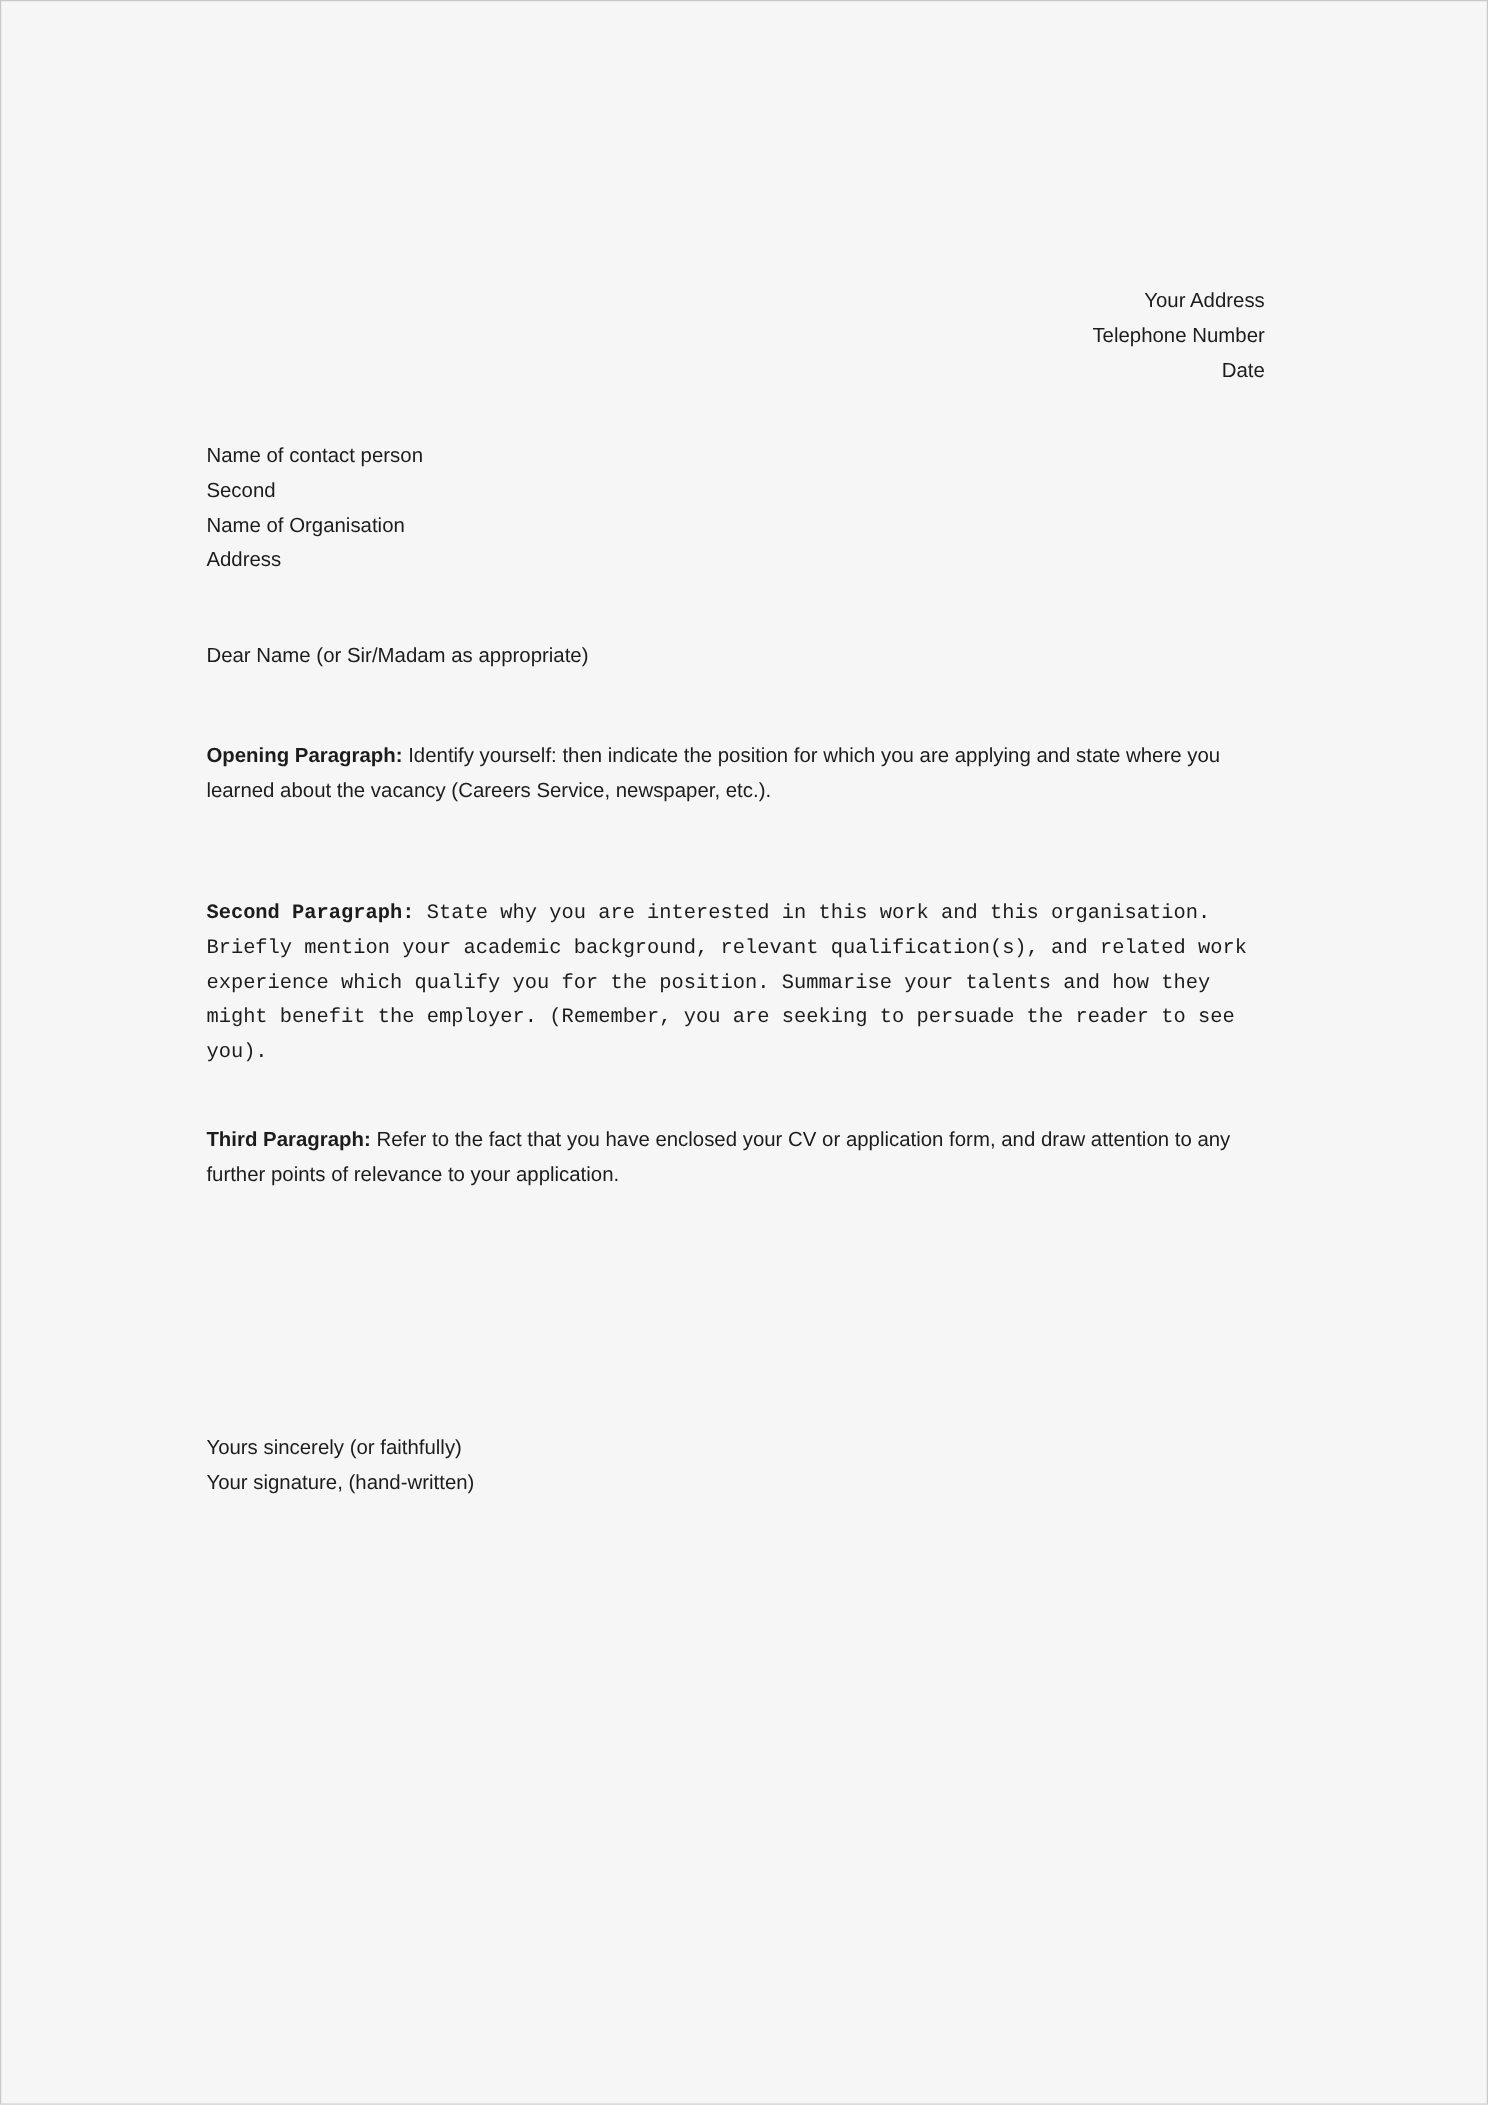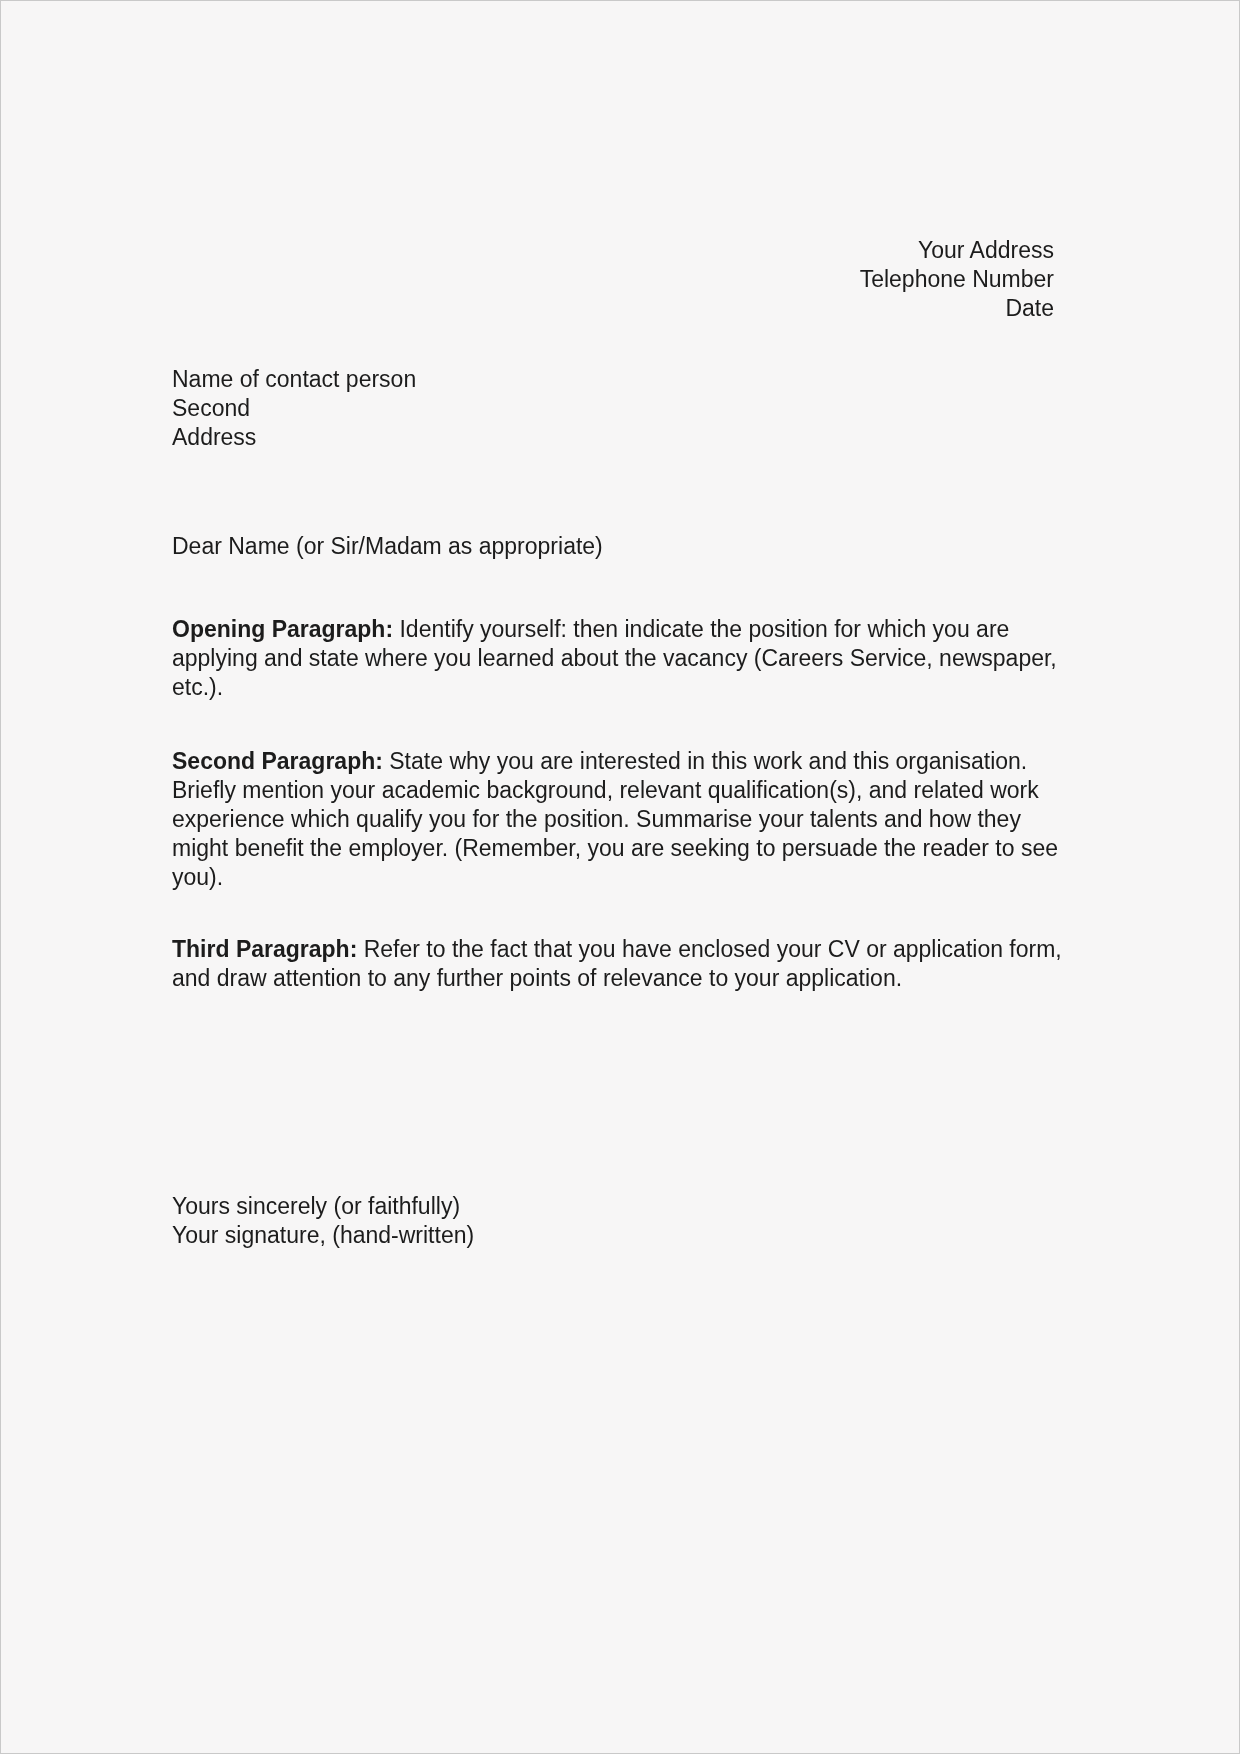--- a/index.html
+++ b/index.html
@@ -8,58 +8,59 @@
     background: #ffffff;
   }
   .page {
     position: relative;
     width: 1240px;
     height: 1754px;
     box-sizing: border-box;
     background: #f7f6f6;
     border: 1px solid #c9c9c9;
     font-family: "Liberation Sans", "DejaVu Sans", sans-serif;
-    font-size: 23px;
+    font-size: 17px;
     line-height: 29px;
     color: #1c1c1c;
     overflow: hidden;
   }
   .block {
     position: absolute;
     left: 171px;
     width: 895px;
   }
   .sender-block {
     top: 235px;
     width: 882px;
     text-align: right;
   }
   .recipient-block { top: 364px; }
   .salutation-block { top: 531px; }
   .para-opening { top: 614px; }
-  .para-second  { top: 746px; }
+  .para-second  { top: 746px; font-family: Liberation Mono, monospace; }
   .para-third   { top: 934px; }
   .para-final   { top: 1043px; }
   .closing-block { top: 1176px; margin-top: 15px; }
   .plabel { font-weight: bold; }
 </style>
 </head>
 <body>
 
 <div class="page">
 
   <div class="block sender-block">
     <div>Your Address</div>
     <div>Telephone Number</div>
     <div>Date</div>
   </div>
 
   <div class="block recipient-block">
     <div>Name of contact person</div>
     <div>Second</div>
+    <div>Name of Organisation</div>
     <div>Address</div>
   </div>
 
   <div class="block salutation-block">Dear Name (or Sir/Madam as appropriate)</div>
 
   <div class="block para-opening">
     <span class="plabel">Opening Paragraph:</span><span> Identify yourself: then indicate the position for which you are applying and state where you learned about the vacancy (Careers Service, newspaper, etc.).</span>
   </div>
 
   <div class="block para-second">

